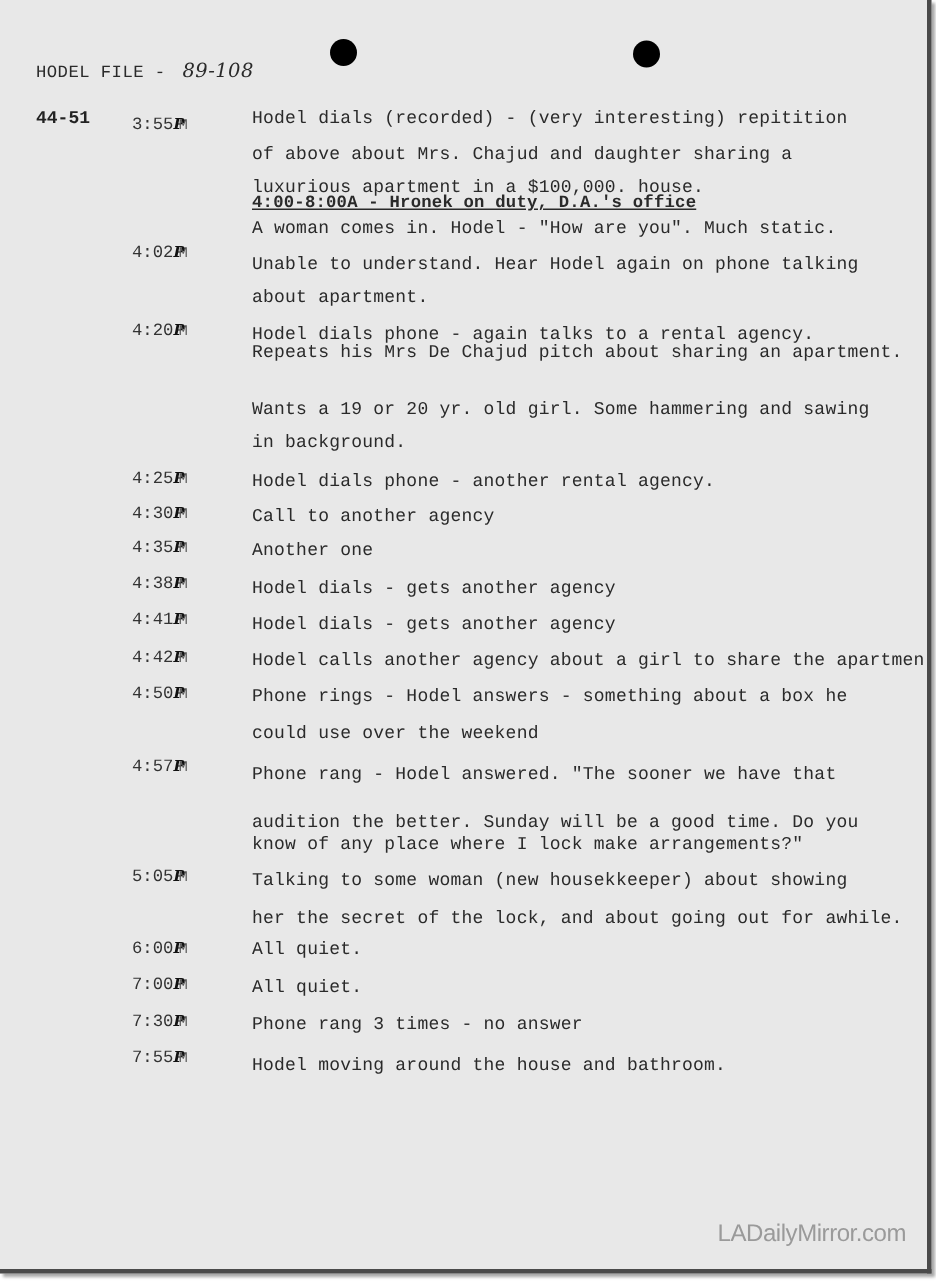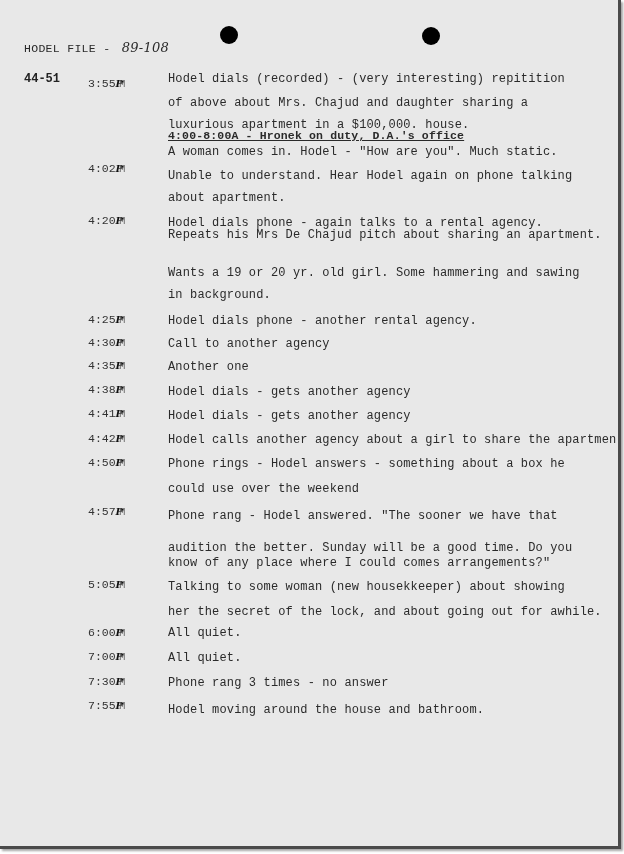--- a/index.html
+++ b/index.html
@@ -92,27 +92,28 @@
       <div class="time" style="top: 407px;"><span>4:41</span><span class="ampm"><span class="p">P</span><span>M</span></span></div>
       <div class="line" style="top: 409px;">Hodel dials - gets another agency</div>
       <div class="time" style="top: 432px;"><span>4:42</span><span class="ampm"><span class="p">P</span><span>M</span></span></div>
       <div class="line" style="top: 433px;">Hodel calls another agency about a girl to share the apartmen</div>
       <div class="time" style="top: 456px;"><span>4:50</span><span class="ampm"><span class="p">P</span><span>M</span></span></div>
       <div class="line" style="top: 457px;">Phone rings - Hodel answers - something about a box he</div>
       <div class="line" style="top: 482px;">could use over the weekend</div>
       <div class="time" style="top: 505px;"><span>4:57</span><span class="ampm"><span class="p">P</span><span>M</span></span></div>
       <div class="line" style="top: 509px;">Phone rang - Hodel answered.  "The sooner we have that</div>
       <div class="line" style="top: 541px;">audition the better.  Sunday will be a good time.  Do you</div>
-      <div class="line" style="top: 556px;">know of any place where I could comes arrangements?"</div>
+      <div class="line" style="top: 556px;">know of any place where I lock make arrangements?"</div>
       <div class="time" style="top: 578px;"><span>5:05</span><span class="ampm"><span class="p">P</span><span>M</span></span></div>
       <div class="line" style="top: 580px;">Talking to some woman (new housekkeeper) about showing</div>
       <div class="line" style="top: 605px;">her the secret of the lock, and about going out for awhile.</div>
       <div class="time" style="top: 626px;"><span>6:00</span><span class="ampm"><span class="p">P</span><span>M</span></span></div>
       <div class="line" style="top: 626px;">All quiet.</div>
       <div class="time" style="top: 650px;"><span>7:00</span><span class="ampm"><span class="p">P</span><span>M</span></span></div>
       <div class="line" style="top: 651px;">All quiet.</div>
       <div class="time" style="top: 675px;"><span>7:30</span><span class="ampm"><span class="p">P</span><span>M</span></span></div>
       <div class="line" style="top: 676px;">Phone rang 3 times - no answer</div>
       <div class="time" style="top: 699px;"><span>7:55</span><span class="ampm"><span class="p">P</span><span>M</span></span></div>
       <div class="line" style="top: 703px;">Hodel moving around the house and bathroom.</div>
     </div>
 
+  <div class="watermark">LADailyMirror.com</div>
 </div>
 
 </body></html>

